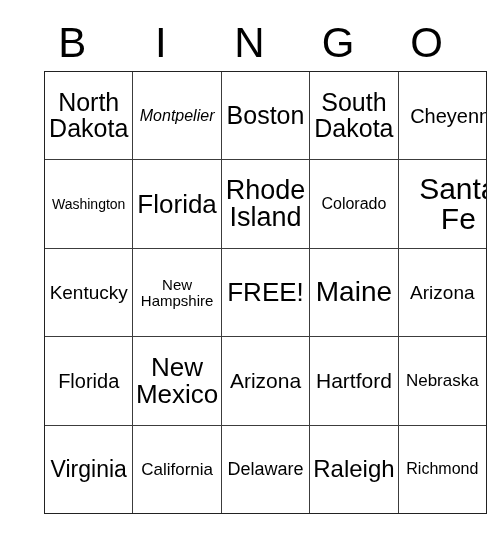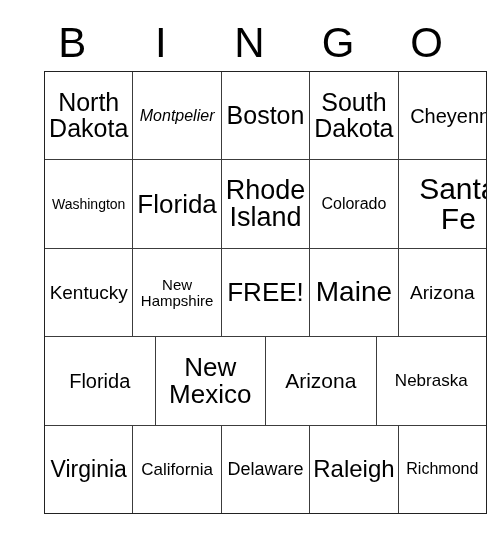--- a/index.html
+++ b/index.html
@@ -169,20 +169,23 @@
           <span class="cell-text" style="font-size: 20px;">Florida</span>
         </div>
       <div class="cell">
           <span class="cell-text" style="font-size: 26px;">New
 Mexico</span>
         </div>
       <div class="cell">
           <span class="cell-text" style="font-size: 21px;">Arizona</span>
         </div>
       <div class="cell">
+          <span class="cell-text" style="font-size: 21px;">Hartford</span>
+        </div>
+      <div class="cell">
           <span class="cell-text" style="font-size: 17px;">Nebraska</span>
         </div>
     </div>
 
     <div class="grid-row">
       <div class="cell">
           <span class="cell-text" style="font-size: 23px;">Virginia</span>
         </div>
       <div class="cell">
           <span class="cell-text" style="font-size: 17px;">California</span>

